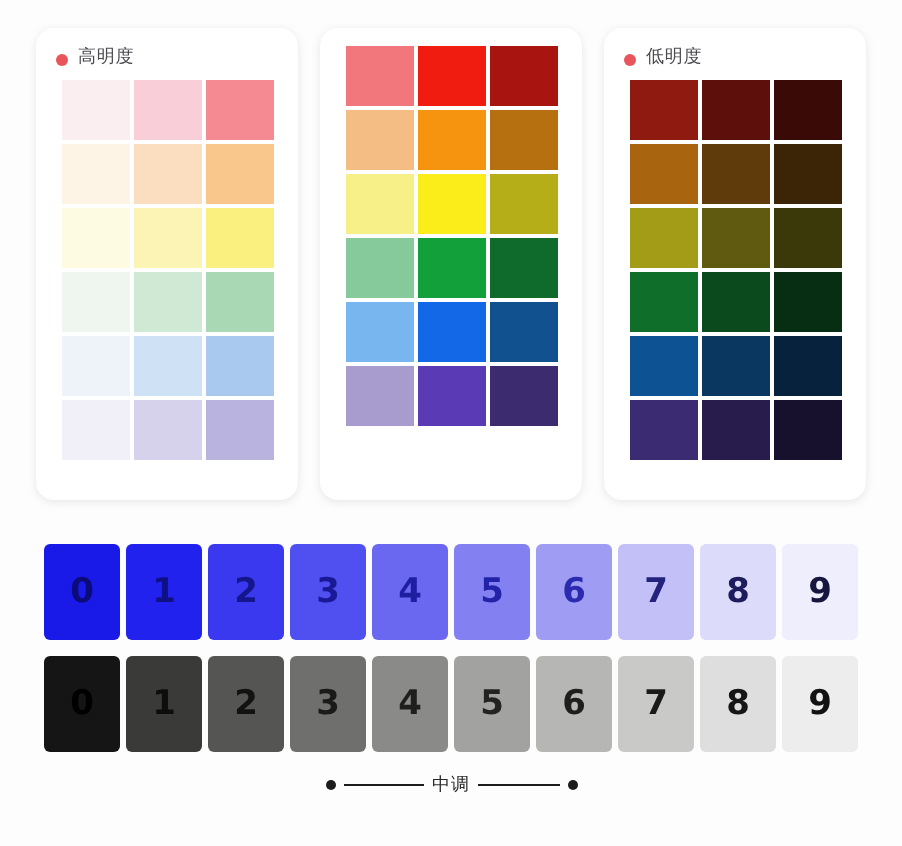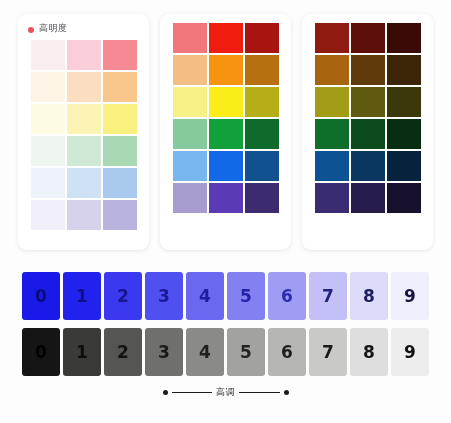--- a/index.html
+++ b/index.html
@@ -178,20 +178,24 @@
         <div class="swatch" style="background: rgb(15, 107, 43);"></div>
         <div class="swatch" style="background: rgb(119, 182, 238);"></div>
         <div class="swatch" style="background: rgb(19, 104, 232);"></div>
         <div class="swatch" style="background: rgb(17, 81, 143);"></div>
         <div class="swatch" style="background: rgb(168, 156, 207);"></div>
         <div class="swatch" style="background: rgb(91, 59, 181);"></div>
         <div class="swatch" style="background: rgb(60, 43, 110);"></div>
       </div>
     </div>
     <div class="palette-card">
+      <div class="card-header">
+        <span class="bullet-dot"></span>
+        <span class="card-title">低明度</span>
+      </div>
       <div class="swatch-grid">
         <div class="swatch" style="background: rgb(142, 26, 16);"></div>
         <div class="swatch" style="background: rgb(92, 15, 11);"></div>
         <div class="swatch" style="background: rgb(58, 10, 7);"></div>
         <div class="swatch" style="background: rgb(168, 100, 15);"></div>
         <div class="swatch" style="background: rgb(95, 58, 11);"></div>
         <div class="swatch" style="background: rgb(60, 37, 7);"></div>
         <div class="swatch" style="background: rgb(163, 156, 23);"></div>
         <div class="swatch" style="background: rgb(95, 90, 16);"></div>
         <div class="swatch" style="background: rgb(59, 56, 10);"></div>
@@ -232,17 +236,17 @@
       <div class="scale-cell" style="background: rgb(201, 201, 200); color: rgb(26, 26, 25);">7</div>
       <div class="scale-cell" style="background: rgb(222, 222, 222); color: rgb(22, 22, 22);">8</div>
       <div class="scale-cell" style="background: rgb(237, 237, 237); color: rgb(18, 18, 18);">9</div>
     </div>
   </div>
 
 <div id="key-legend">
     <div class="key-group">
       <span class="key-dot"></span>
       <span class="key-line"></span>
-      <span class="key-label">高调</span>
+      <span class="key-label">中调</span>
       <span class="key-line"></span>
       <span class="key-dot"></span>
     </div>
   </div>
 
 </body></html>

